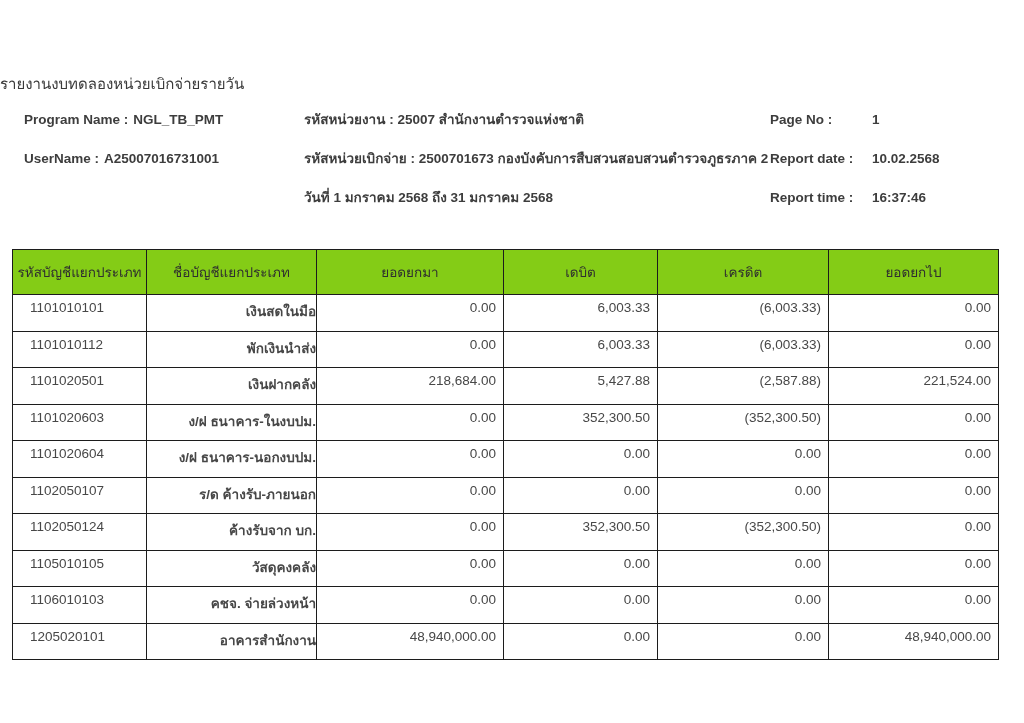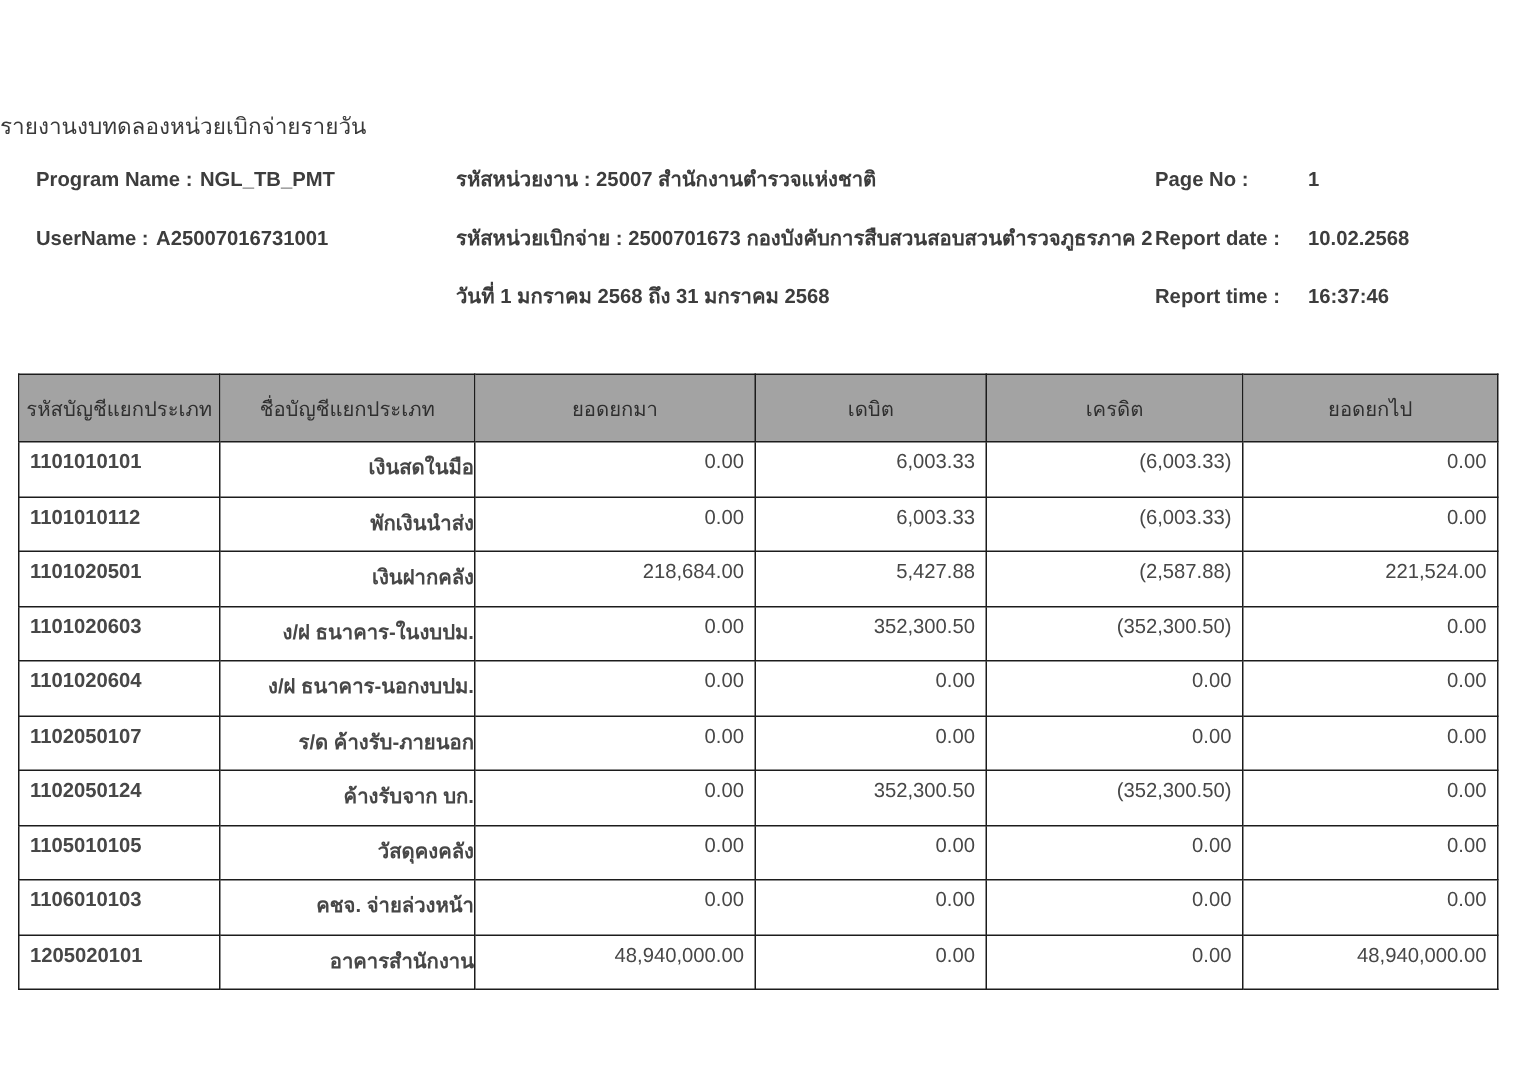--- a/index.html
+++ b/index.html
@@ -41,34 +41,34 @@
     table-layout: fixed;
     font-size: 13.5px;
   }
   table.tb th, table.tb td {
     border: 1.5px solid #1c1c1c;
     overflow: hidden;
     white-space: nowrap;
   }
   table.tb thead th {
     height: 45px;
-    background: #a3a3a3;
+    background: #84cc16;
     font-weight: normal;
     color: #2f2f2f;
     text-align: center;
     vertical-align: middle;
   }
   table.tb tbody td {
     height: 36.5px;
     vertical-align: top;
     padding-top: 5px;
     color: #474747;
     background: #ffffff;
   }
-  td.c-code { text-align: left; padding-left: 7px; font-weight: bold; }
+  td.c-code { text-align: left; padding-left: 17px; }
   td.c-name { text-align: right; padding-left: 7px; font-weight: bold; }
   td.c-num  { text-align: right; padding-right: 7px; }
 </style>
 </head>
 <body>
 
 <div class="report-title">รายงานงบทดลองหน่วยเบิกจ่ายรายวัน</div>
 
 <div class="meta">
 

